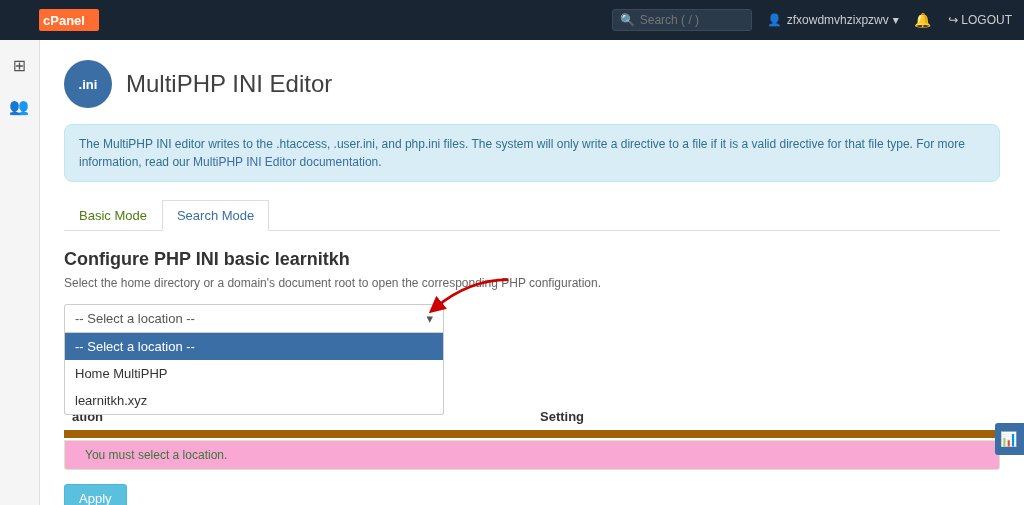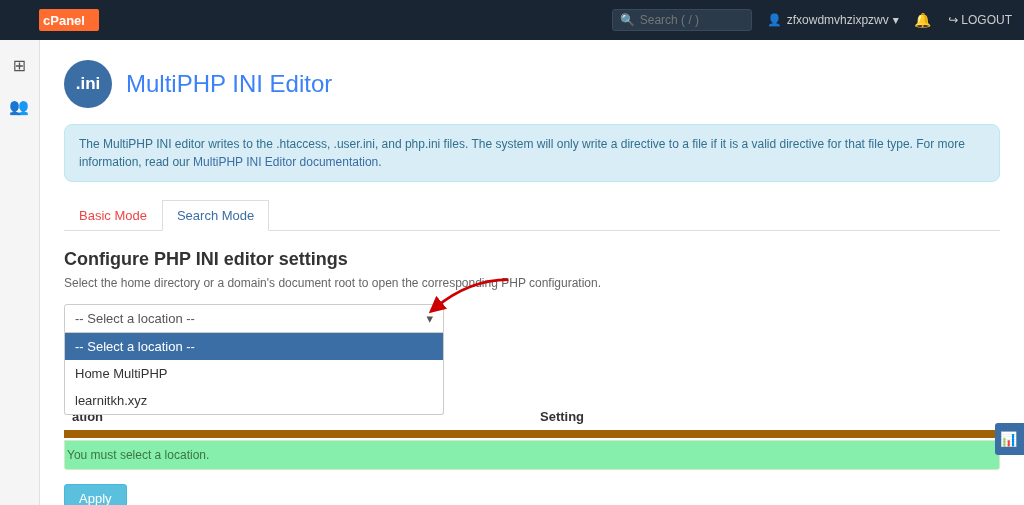--- a/index.html
+++ b/index.html
@@ -62,44 +62,44 @@
       overflow-y: auto;
     }
 
     
     .page-header { display: flex; align-items: center; gap: 14px; margin-bottom: 16px; }
     .page-icon {
       width: 48px; height: 48px;
       background: #3a6ea5;
       border-radius: 50%;
       display: flex; align-items: center; justify-content: center;
-      color: #fff; font-weight: bold; font-size: 17px; text-align: right;
-    }
-    .page-title { font-size: 24px; color: #3b82f6; font-weight: normal; }
+      color: #fff; font-weight: bold; font-size: 13px; text-align: right;
+    }
+    .page-title { font-size: 24px; color: #404040; font-weight: normal; }
 
     
     .info-box {
       background: #d9edf7;
       border: 1px solid #bce8f1;
       border-radius: 8px;
       padding: 10px 14px;
       font-size: 12px;
       color: #31708f;
       margin-bottom: 18px;
       line-height: 1.5;
     }
     .info-box a { color: #3a6ea5; text-decoration: none; }
 
     
     .tabs { display: flex; border-bottom: 1px solid #ddd; margin-bottom: 18px; }
     .tab {
       padding: 7px 14px;
       cursor: pointer;
       font-size: 13px;
-      color: #ef4444;
+      color: #4d7c0f;
       border: 1px solid transparent;
       border-bottom: none;
       margin-bottom: -1px;
     }
     .tab.active { color: #3a6ea5; border-color: #ddd; border-bottom: 1px solid #fff; background: #fff; }
 
     
     .section-title { font-size: 18px; color: #333; margin-bottom: 6px; }
     .section-subtitle { font-size: 12px; color: #666; margin-bottom: 14px; }
 
@@ -152,23 +152,23 @@
     .table-header {
       display: grid;
       grid-template-columns: 1fr 1fr;
       border-bottom: 8px solid #a16207;
       padding: 6px 0;
     }
     .table-header-cell { font-weight: bold; font-size: 13px; color: #333; padding: 0 8px; }
 
     
     .validation-msg {
-      background: #86efac;
+      background: #f9a8d4;
       border: 1px solid #d6e9c6;
-      padding: 7px 2px;
+      padding: 7px 20px;
       font-size: 12px;
       color: #3c763d;
       margin-top: 2px;
       border-radius: 0 0 3px 3px;
     }
 
     
     .apply-btn {
       background: #5bc0de;
       border: 1px solid #46b8da;
@@ -251,21 +251,21 @@
     <div class="tabs">
       <div class="tab">
         <span>Basic Mode</span>
       </div>
       <div class="tab active">
         <span>Search Mode</span>
       </div>
     </div>
 
     
-    <h2 class="section-title">Configure PHP INI editor settings</h2>
+    <h2 class="section-title">Configure PHP INI basic learnitkh</h2>
     <p class="section-subtitle">Select the home directory or a domain's document root to open the corresponding PHP configuration.</p>
 
     
     <div class="arrow-container">
       <div class="dropdown-open-container">
         <div class="dropdown-trigger">
           <span>-- Select a location --</span>
           <span>▾</span>
         </div>
 

